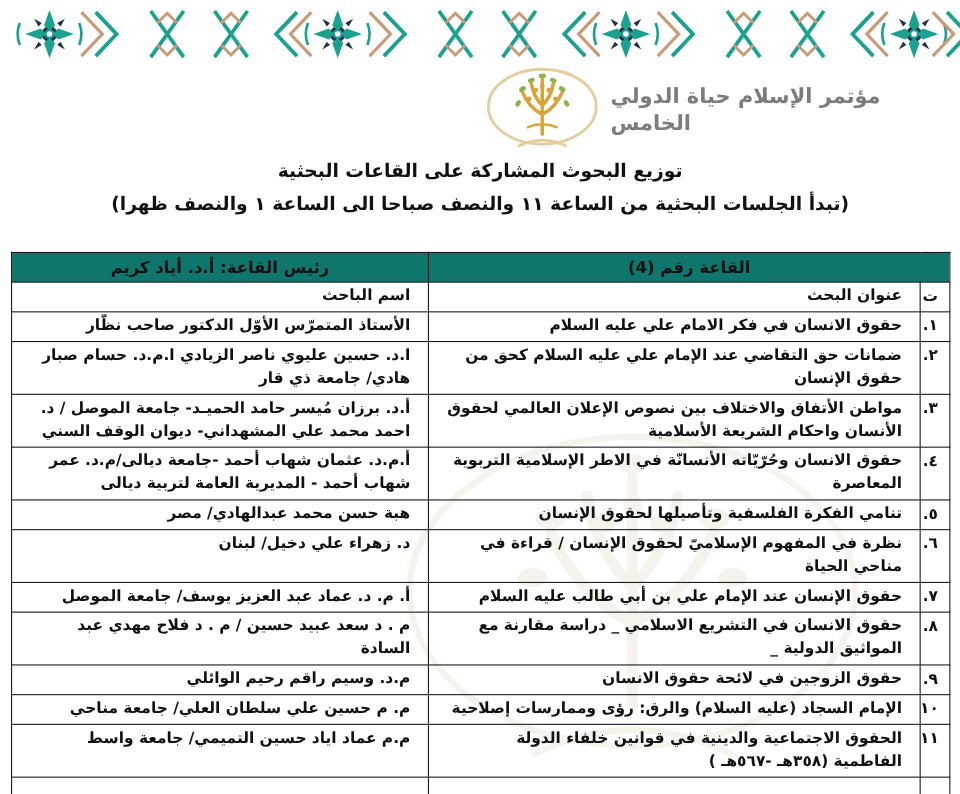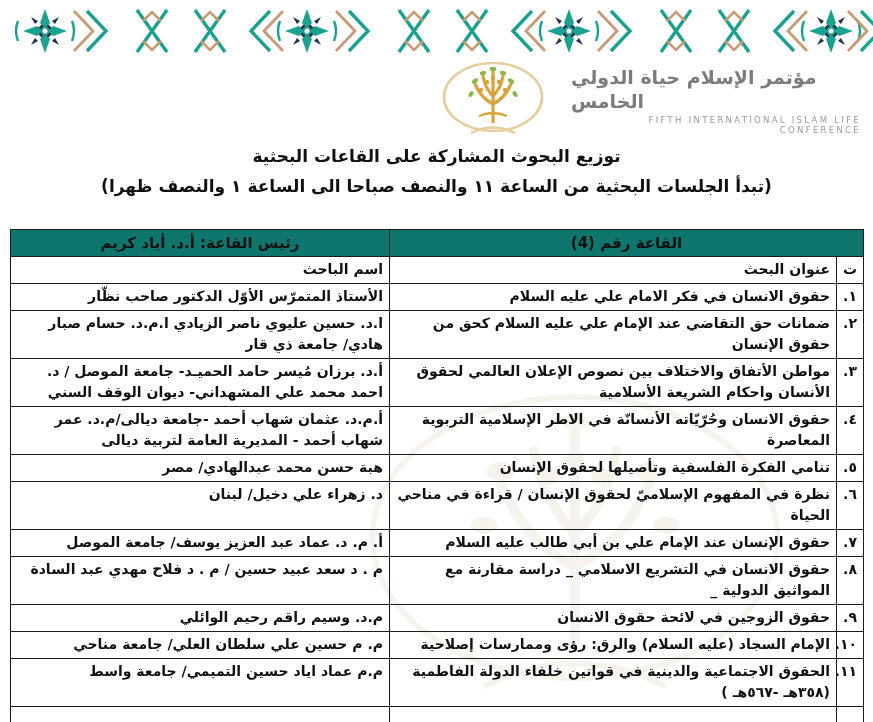--- a/index.html
+++ b/index.html
@@ -8,21 +8,21 @@
     background:#ffffff;
     font-family:"DejaVu Sans","Liberation Sans",sans-serif;
     font-weight:700;color:#111;
   }
   
   .pattern-border{position:absolute;top:6px;left:0;width:873px;height:50px;}
   
   .logo-row{
     position:absolute;top:60px;right:12px;width:420px;height:80px;
     display:flex;flex-direction:row-reverse;align-items:center;justify-content:flex-start;
-    gap:26px;direction:rtl;
+    gap:10px;direction:rtl;
   }
   .logo-mark{width:104px;height:80px;flex:0 0 auto;}
   .logo-text{text-align:left;direction:rtl;}
   .logo-ar{font-size:19px;color:#7c7c7c;letter-spacing:0;line-height:24px;}
   .logo-en{font-size:8.5px;color:#9a9a9a;letter-spacing:2.3px;font-weight:400;margin-top:2px;direction:ltr;text-align:right;}
   
   .heading1{position:absolute;top:146px;left:0;width:100%;text-align:center;font-size:17px;direction:rtl;}
   .heading2{position:absolute;top:176px;left:0;width:100%;text-align:center;font-size:17px;direction:rtl;}
   
   .watermark{position:absolute;left:360px;top:350px;width:430px;height:400px;opacity:.16;z-index:0;pointer-events:none;}
@@ -30,21 +30,21 @@
   table.main{
     position:absolute;top:229px;left:10px;width:853px;z-index:1;
     border-collapse:collapse;table-layout:fixed;direction:rtl;
     background:transparent;
   }
   table.main col.c-num{width:27px;}
   table.main col.c-title{width:447px;}
   table.main col.c-res{width:379px;}
   table.main th,table.main td{
     border:1px solid #1c1c1c;
-    padding:2px 6px 3px;
+    padding:2px 16px 3px;
     font-size:14px;line-height:21px;font-weight:700;
     vertical-align:top;background:transparent;
     overflow:hidden;
   }
   tr.hdr th{
     background:#0f766e;text-align:center;font-size:15px;
     height:22px;vertical-align:middle;padding:2px 4px;
   }
   tr.subhdr td{height:18px;}
   td.num{text-align:center;padding:2px 2px 3px;}
@@ -125,21 +125,20 @@
           <circle cx="58" cy="22" r="2.2"></circle>
         <circle cx="40" cy="30" r="2.2"></circle>
           <circle cx="64" cy="30" r="2.2"></circle>
         <circle cx="52" cy="18" r="2.2"></circle>
       </g>
       <path d="M38,56 Q52,50 66,56" stroke="#d9a43c" stroke-width="2.4" fill="none"></path>
     </svg>
   </div>
   <div class="logo-text">
     <div class="logo-ar">مؤتمر الإسلام حياة الدولي الخامس</div>
-    <div class="logo-en">FIFTH INTERNATIONAL ISLAM LIFE CONFERENCE</div>
   </div>
 </div>
 
 <div class="heading1">توزيع البحوث المشاركة على القاعات البحثية</div>
 <div class="heading2">(تبدأ الجلسات البحثية من الساعة ١١ والنصف صباحا الى الساعة ١ والنصف ظهرا)</div>
 
 <div class="watermark">
   <svg width="430" height="400" viewBox="0 0 104 80" xmlns="http://www.w3.org/2000/svg">
     <ellipse cx="52" cy="37" rx="49" ry="34" fill="none" stroke="#cbb894" stroke-width="1.4"></ellipse>
     <path d="M52,62 L52,30 M52,44 Q40,38 34,24 M52,44 Q64,38 70,24 M52,36 Q44,28 42,16 M52,36 Q60,28 62,16 M52,30 L52,12" stroke="#cbb894" stroke-width="2.4" fill="none" stroke-linecap="round"></path>

